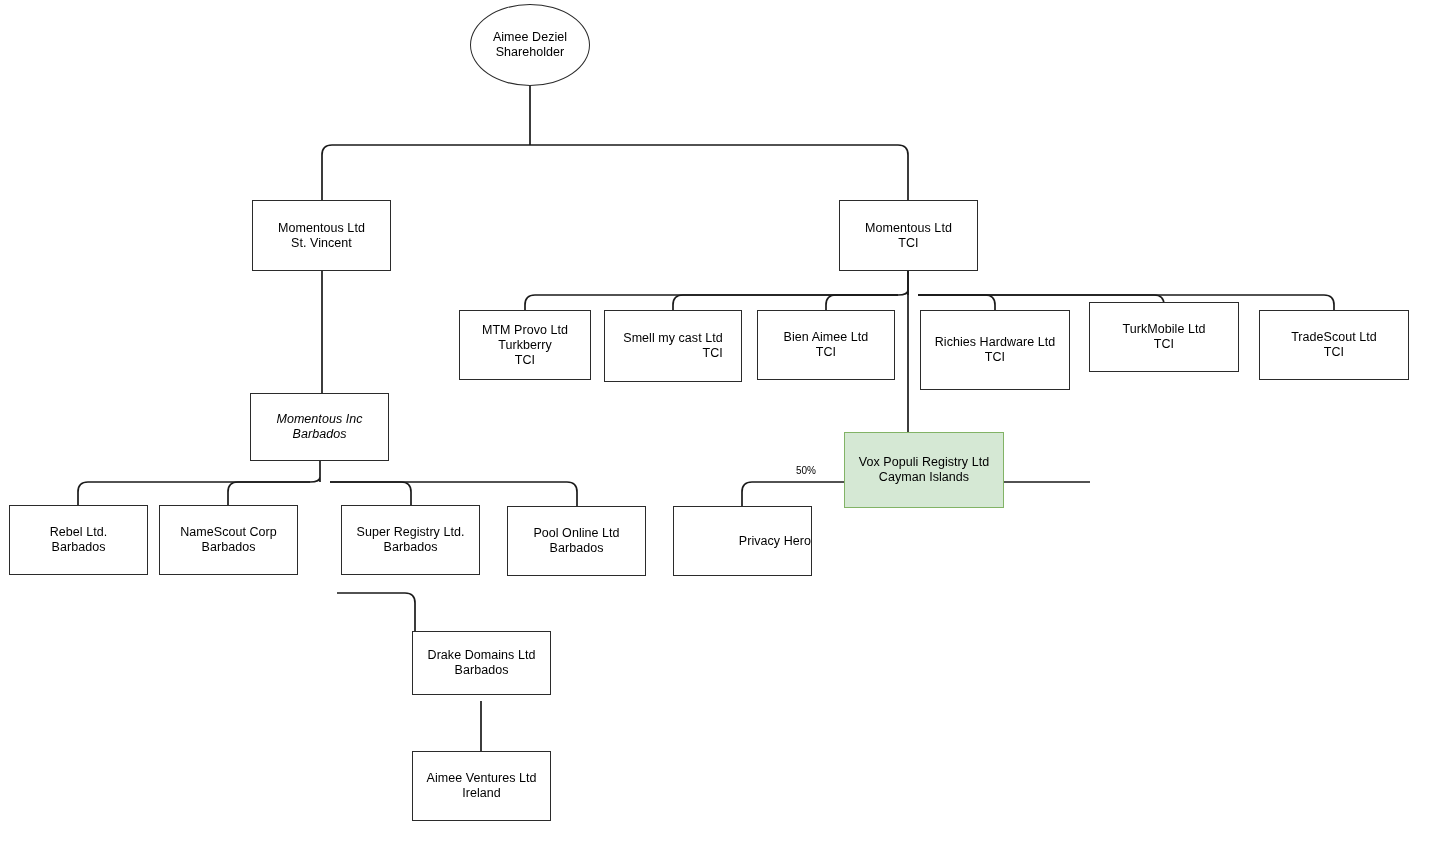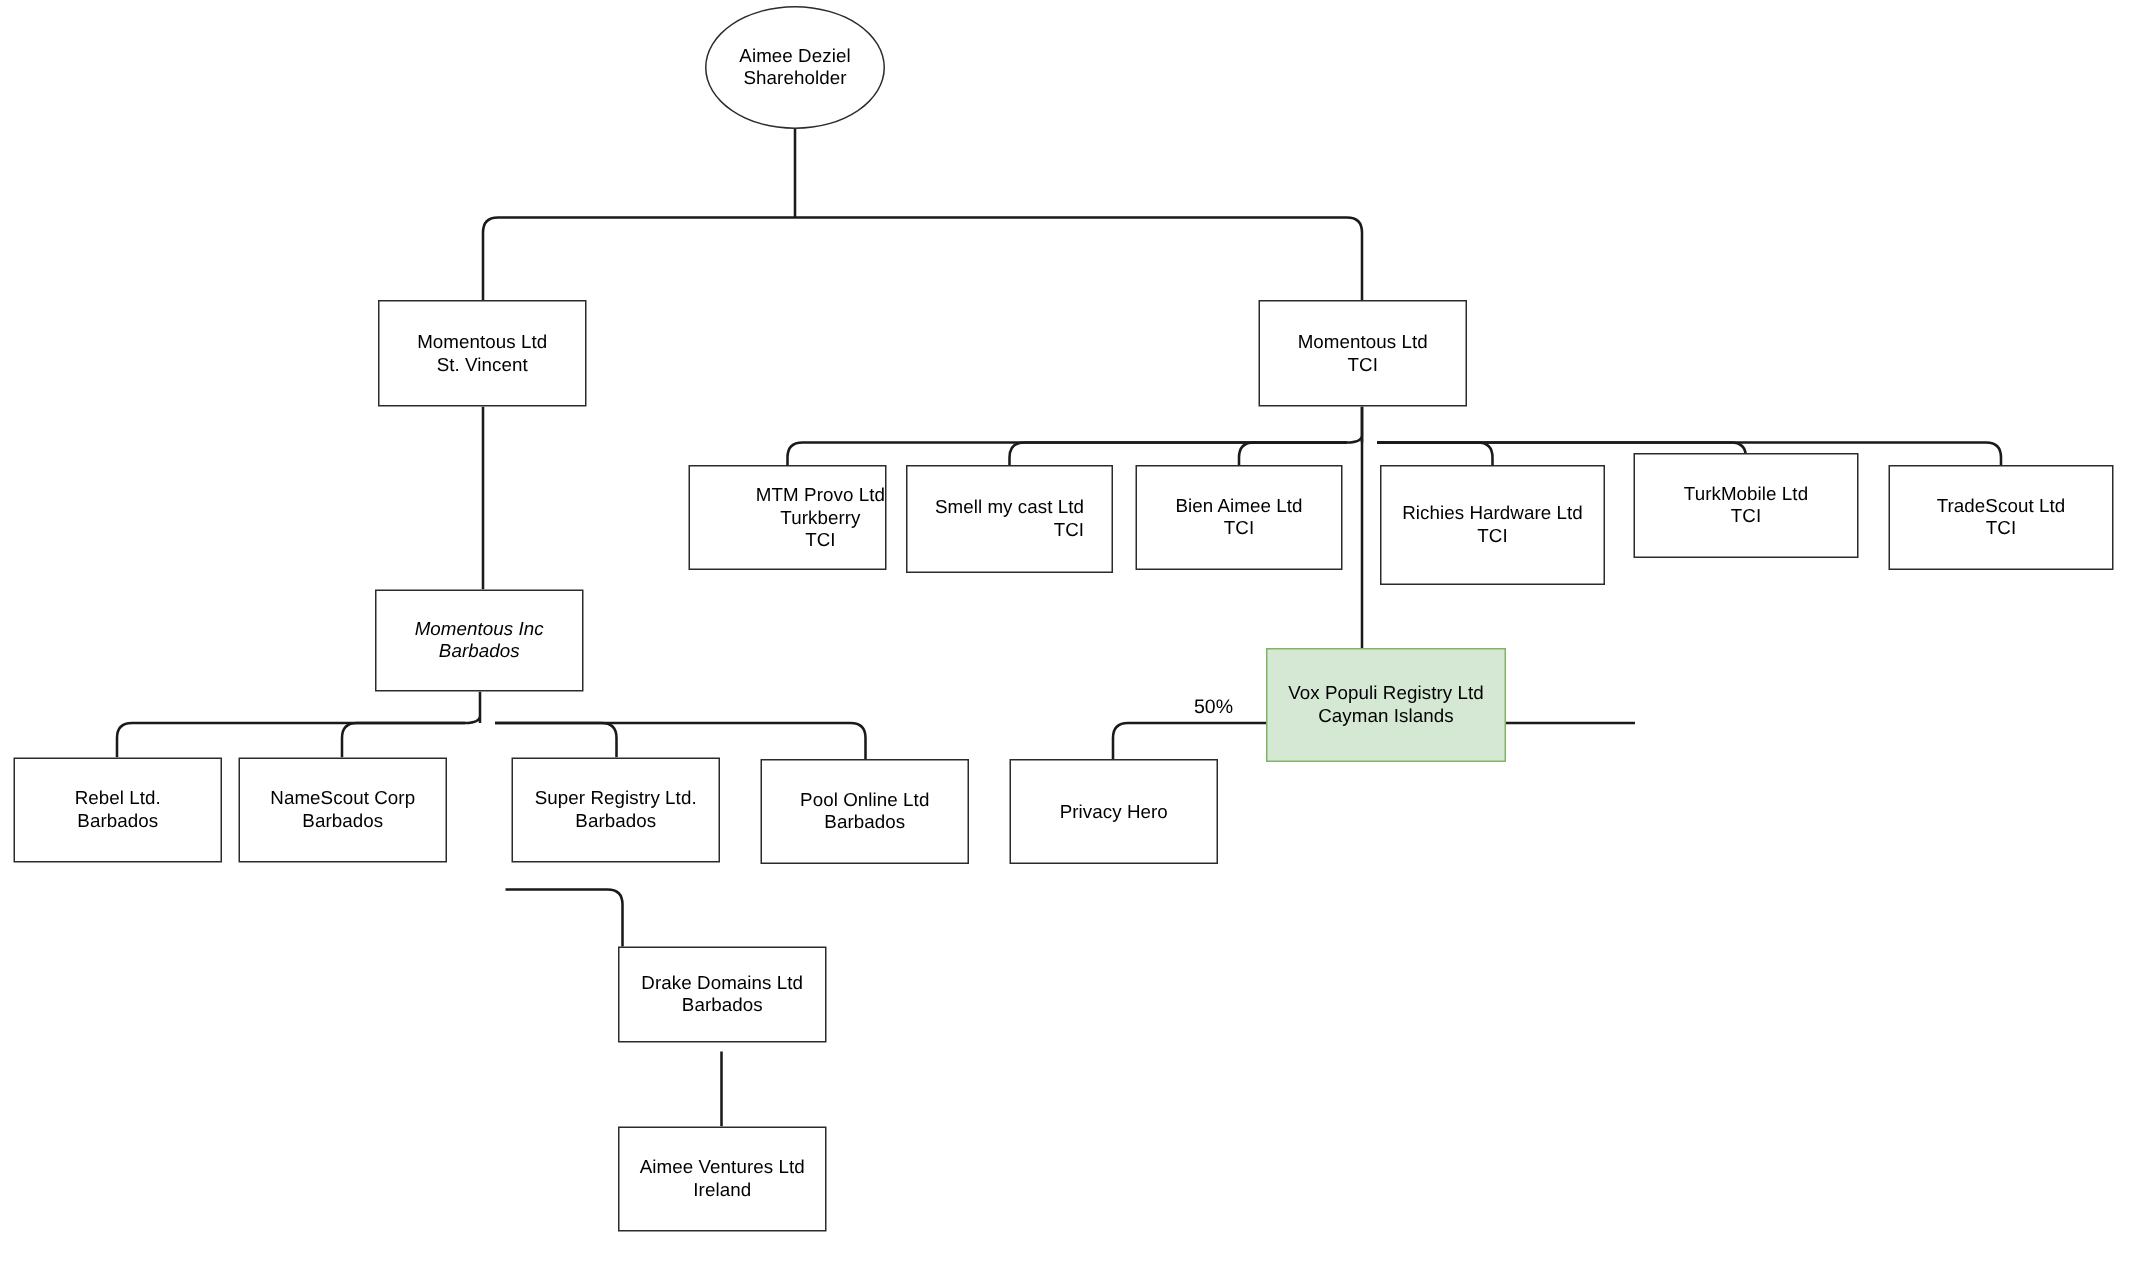--- a/index.html
+++ b/index.html
@@ -47,21 +47,21 @@
     background: #ffffff;
     border-radius: 50%;
   }
   .node.highlight {
     border: 1.8px solid #82b366;
     background: #d5e8d4;
     margin-left: 16px;
   }
   .edge-label {
     position: absolute;
-    font-size: 13px;
+    font-size: 10px;
     line-height: 15px;
     color: #000000;
     background: transparent;
     white-space: nowrap;
   }
 </style>
 </head>
 <body>
 
 <div id="canvas" style="background: rgb(255, 255, 255);">
@@ -82,21 +82,21 @@
       <path d="M 742 506 L 742 492 Q 742 482 752 482 L 1090 482" fill="none" stroke="#1a1a1a" stroke-width="1.7" stroke-linecap="butt" stroke-linejoin="round"></path>
       <path d="M 337 593 L 405 593 Q 415 593 415 603 L 415 648 Q 415 658 425 658 L 505 658" fill="none" stroke="#1a1a1a" stroke-width="1.7" stroke-linecap="butt" stroke-linejoin="round"></path>
       <path d="M 481 701 L 481 751" fill="none" stroke="#1a1a1a" stroke-width="1.7" stroke-linecap="butt" stroke-linejoin="round"></path>
     </svg>
 <div class="node ellipse" style="left: 470px; top: 4px; width: 120px; height: 82px;"><span>Aimee Deziel
 Shareholder</span></div>
     <div class="node box" style="left: 252px; top: 200px; width: 139px; height: 71px;"><span>Momentous Ltd
 St. Vincent</span></div>
     <div class="node box" style="left: 839px; top: 200px; width: 139px; height: 71px;"><span>Momentous Ltd
 TCI</span></div>
-    <div class="node box" style="left: 459px; top: 310px; width: 132px; height: 70px; justify-content: flex-end;"><span>MTM Provo Ltd
+    <div class="node box" style="left: 459px; top: 310px; width: 132px; height: 70px;"><span>MTM Provo Ltd
 Turkberry
 TCI</span></div>
     <div class="node box" style="left: 604px; top: 310px; width: 138px; height: 72px; text-align: right;"><span>Smell my cast Ltd
 TCI</span></div>
     <div class="node box" style="left: 757px; top: 310px; width: 138px; height: 70px;"><span>Bien Aimee Ltd
 TCI</span></div>
     <div class="node box" style="left: 920px; top: 310px; width: 150px; height: 80px;"><span>Richies Hardware Ltd
 TCI</span></div>
     <div class="node box" style="left: 1089px; top: 302px; width: 150px; height: 70px;"><span>TurkMobile Ltd
 TCI</span></div>
@@ -107,19 +107,19 @@
     <div class="node box" style="left: 250px; top: 393px; width: 139px; height: 68px; font-style: italic;"><span>Momentous Inc
 Barbados</span></div>
     <div class="node box" style="left: 9px; top: 505px; width: 139px; height: 70px;"><span>Rebel Ltd.
 Barbados</span></div>
     <div class="node box" style="left: 159px; top: 505px; width: 139px; height: 70px;"><span>NameScout Corp
 Barbados</span></div>
     <div class="node box" style="left: 341px; top: 505px; width: 139px; height: 70px;"><span>Super Registry Ltd.
 Barbados</span></div>
     <div class="node box" style="left: 507px; top: 506px; width: 139px; height: 70px;"><span>Pool Online Ltd
 Barbados</span></div>
-    <div class="node box" style="left: 673px; top: 506px; width: 139px; height: 70px;"><span>Privacy Hero</span></div>
+    <div class="node box" style="left: 673px; top: 506px; width: 139px; height: 70px; justify-content: flex-end;"><span>Privacy Hero</span></div>
     <div class="node box" style="left: 412px; top: 631px; width: 139px; height: 64px;"><span>Drake Domains Ltd
 Barbados</span></div>
     <div class="node box" style="left: 412px; top: 751px; width: 139px; height: 70px;"><span>Aimee Ventures Ltd
 Ireland</span></div>
     <div class="edge-label" style="left: 796px; top: 463px;">50%</div>
   </div>
 
 </body></html>

